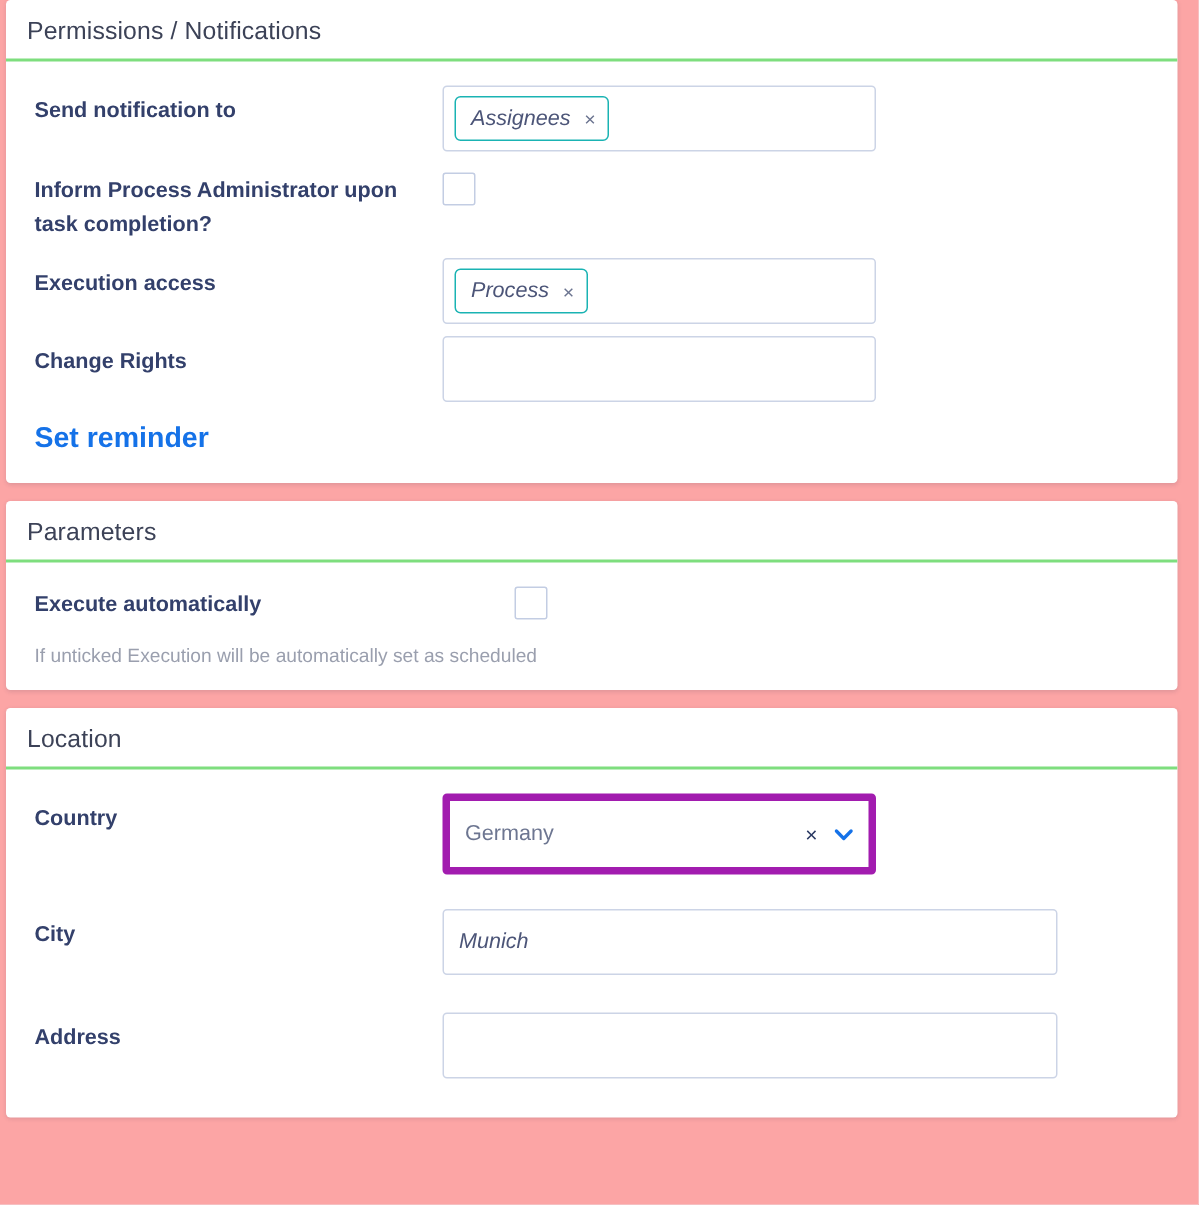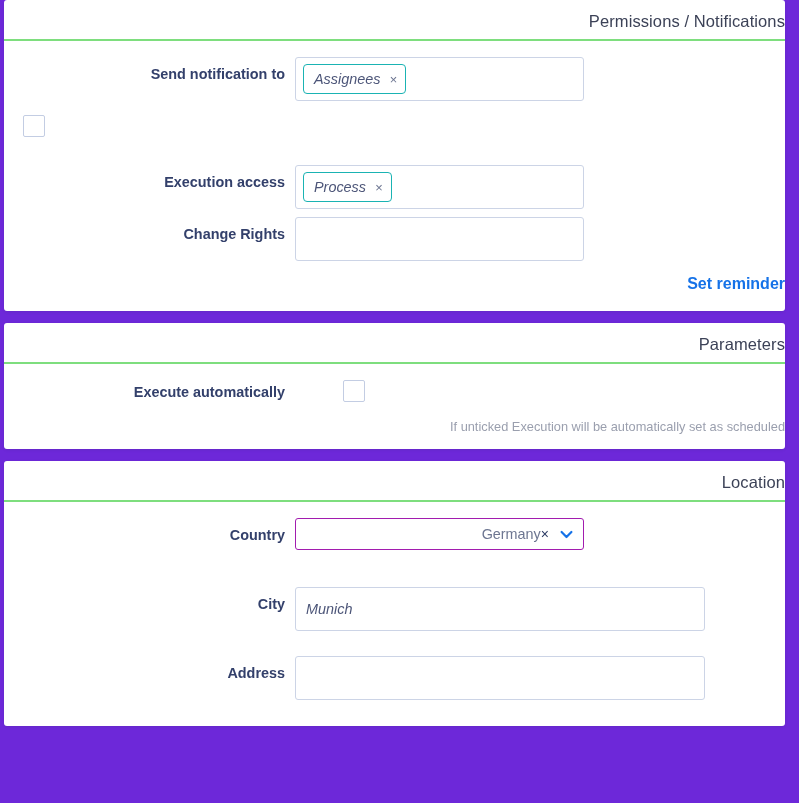--- a/index.html
+++ b/index.html
@@ -12,23 +12,22 @@
     height: 803px;
     background: #eceef2;
     font-family: "Liberation Sans", sans-serif;
     overflow: hidden;
   }
 
   .page {
     position: relative;
     width: 799px;
     height: 803px;
-    background: #6d28d9;
+    background: #fca5a5;
     padding-left: 4px;
-    text-align: right;
   }
 
   
   .card {
     position: relative;
     width: 781px;
     background: #ffffff;
     border-radius: 3px;
     box-shadow: 0 1px 3px rgba(40,50,80,0.13);
     margin-bottom: 12px;
@@ -132,44 +131,44 @@
     margin-top: 6px;
     cursor: pointer;
   }
 
   
   .link-row {
     padding: 0 0 0 19px;
     margin-top: 12px;
   }
   .link {
-    font-size: 16px;
+    font-size: 19px;
     font-weight: bold;
     color: #1572e8;
     text-decoration: none;
     cursor: pointer;
   }
 
   
   .hint-row {
     padding: 0 0 0 19px;
     margin-top: 5px;
   }
   .hint-text {
     font-size: 12.8px;
     color: #9a9fae;
     font-weight: normal;
   }
 
   
   .select-box {
     position: relative;
-    height: 32px;
+    height: 54px;
     width: 289px;
-    border: 1px solid #a21caf;
+    border: 5px solid #a21caf;
     border-radius: 3px;
     background: #ffffff;
     display: flex;
     align-items: center;
     padding: 0 10px;
   }
   .select-value {
     font-size: 14.4px;
     color: #6d7691;
     flex: 1 1 auto;
@@ -206,20 +205,21 @@
           <div class="input-box w-narrow">
             <span class="chip">
               <span class="chip-label">Assignees</span>
               <span class="chip-remove">×</span>
             </span>
           </div>
         </div>
       </div>
 
       <div class="form-row" style="margin-bottom:10px;">
+        <div class="field-label two-line">Inform Process Administrator upon task completion?</div>
         <div class="field-control">
           <div class="checkbox"></div>
         </div>
       </div>
 
       <div class="form-row">
         <div class="field-label">Execution access</div>
         <div class="field-control">
           <div class="input-box w-narrow">
             <span class="chip">

